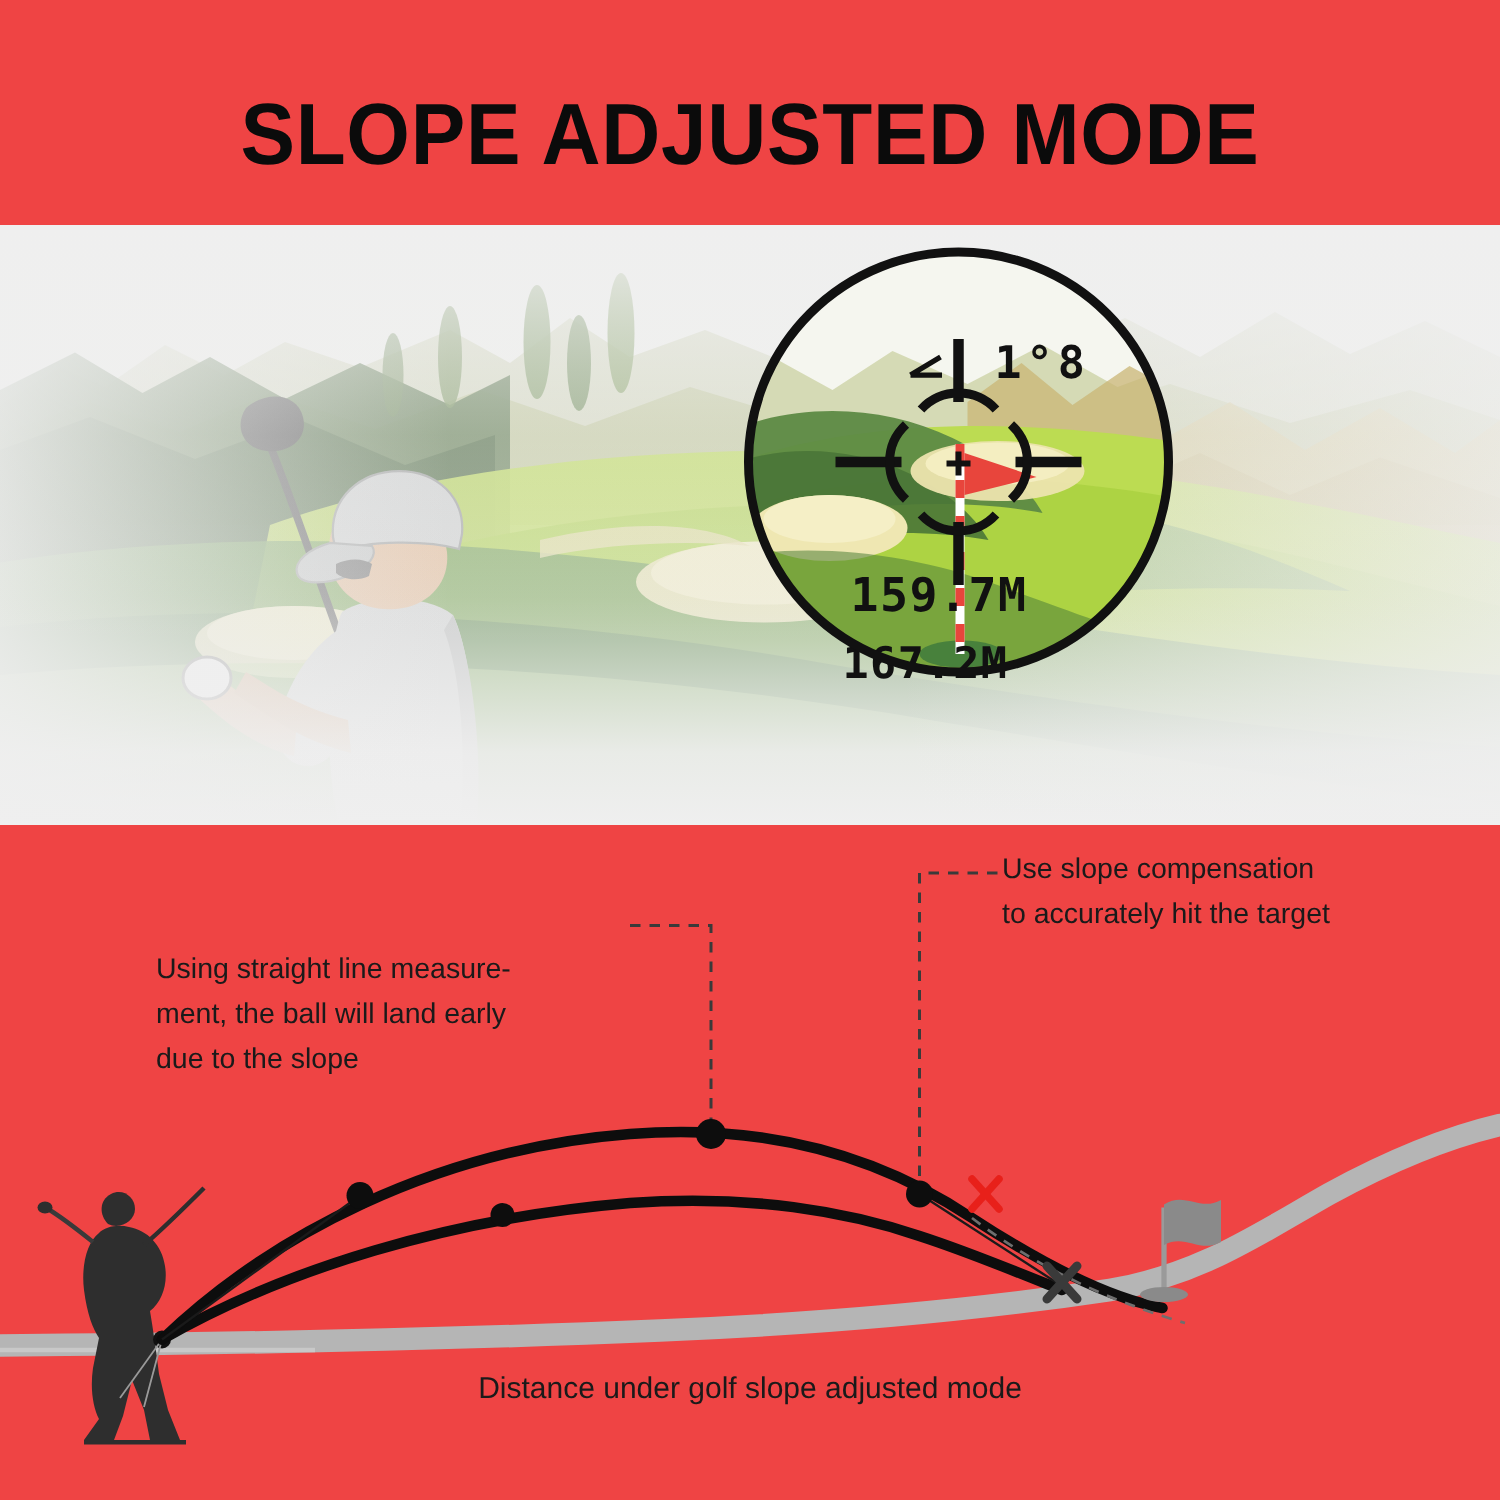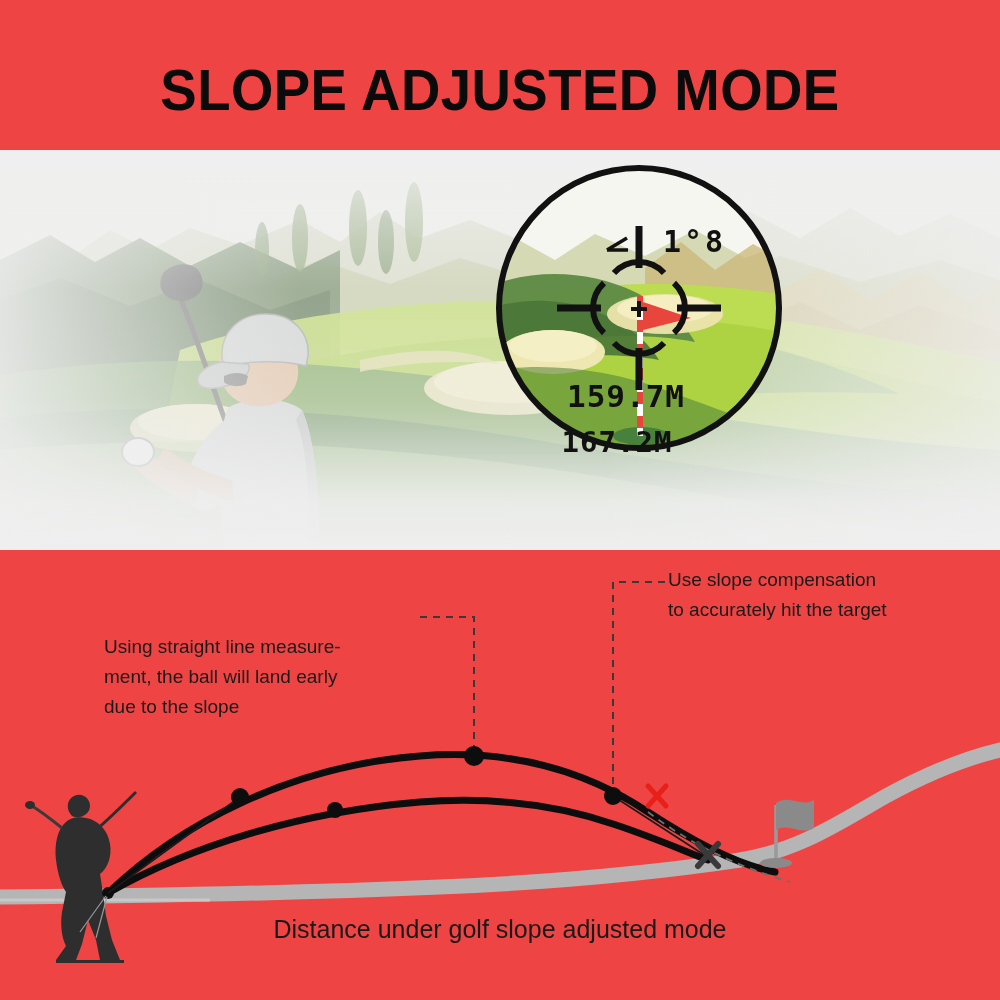--- a/index.html
+++ b/index.html
@@ -82,21 +82,21 @@
   #diagram svg { display: block; overflow: visible; }
 
   
   #caption {
     position: absolute;
     left: 0;
     top: 915px;
     width: 1000px;
     text-align: center;
     font-family: "Liberation Sans", sans-serif;
-    font-size: 25px;
+    font-size: 20px;
     color: #1a1a1a;
   }
 </style>
 </head>
 <body>
 
 <div id="page">
 
   <div id="title">SLOPE ADJUSTED MODE</div>
 

